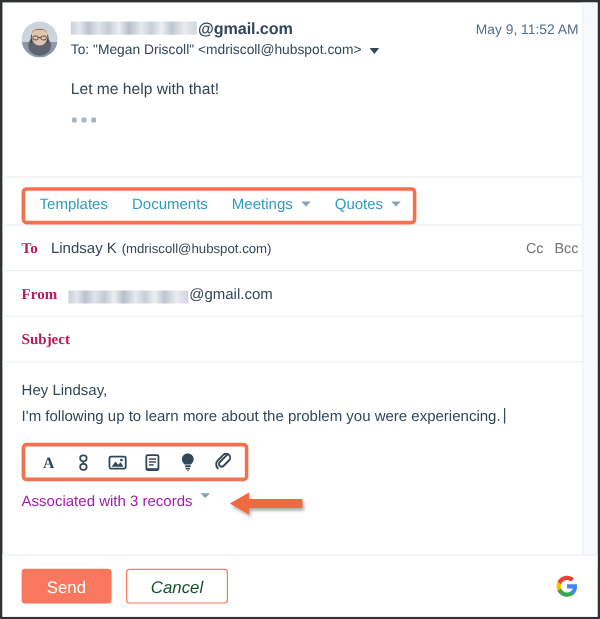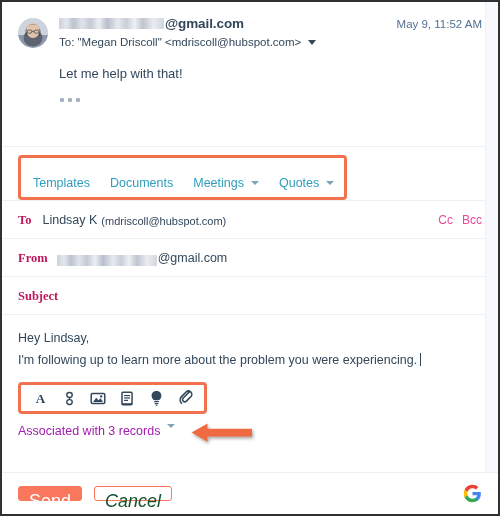--- a/index.html
+++ b/index.html
@@ -152,21 +152,21 @@
   .divider.top-tabs { margin-top: 40px; }
 
   
   .tabs-wrap {
     padding: 8px 16px 0 16px;
     position: relative;
   }
   .tabs-highlight {
     border: 3px solid #f2714f;
     border-radius: 4px;
-    padding: 18px 10px 7px 12px;
+    padding: 4px 10px 7px 12px;
     display: inline-flex;
     align-items: flex-end;
     gap: 20px;
     background: #ffffff;
   }
   .tab-link {
     font-size: 12.5px;
     color: #2e9dbb;
     white-space: nowrap;
     display: inline-flex;
@@ -212,21 +212,21 @@
     color: #33475b;
     font-size: 11px;
     padding-left: 4px;
   }
   .ccbcc {
     display: flex;
     gap: 9px;
     flex: 0 0 auto;
   }
   .ccbcc span {
-    color: #ec4899;
+    color: #737373;
     font-size: 12px;
     cursor: pointer;
   }
   .redacted.from-redacted {
     width: 100px;
     height: 11px;
   }
 
   
   .body-area {
@@ -297,24 +297,24 @@
     background: #ffffff;
     padding: 11px 16px;
     display: flex;
     align-items: center;
     position: absolute;
     left: 0; right: 0; bottom: 0;
     box-sizing: border-box;
   }
   .btn {
     font-family: "Liberation Sans", sans-serif;
-    font-size: 18px;
+    font-size: 14px;
     border-radius: 3px;
-    padding: 0 10px;
-    height: 15px;
+    padding: 0 20px;
+    height: 29px;
     line-height: 29px;
     cursor: pointer;
     box-sizing: border-box;
     text-align: center;
   }
   .btn-send {
     background: #f8775d;
     color: #ffffff;
     border: 1px solid #f8775d;
     margin-right: 12px;

